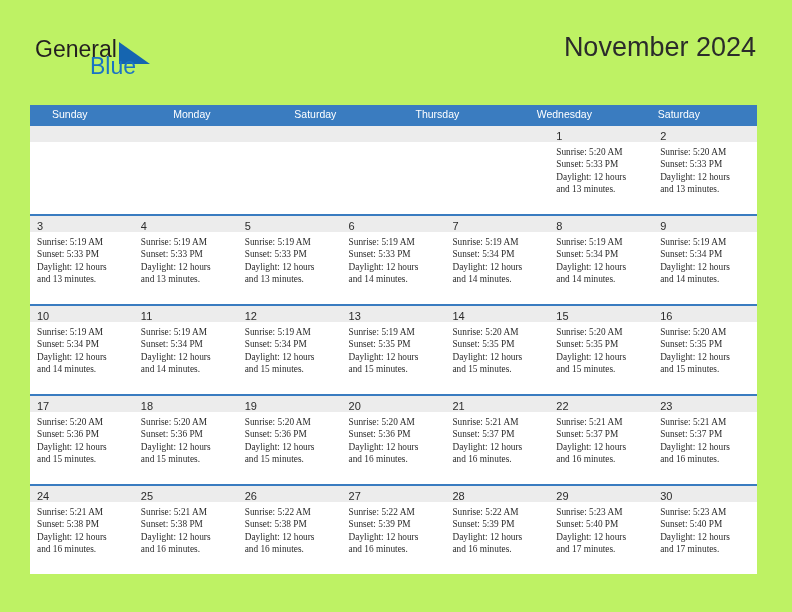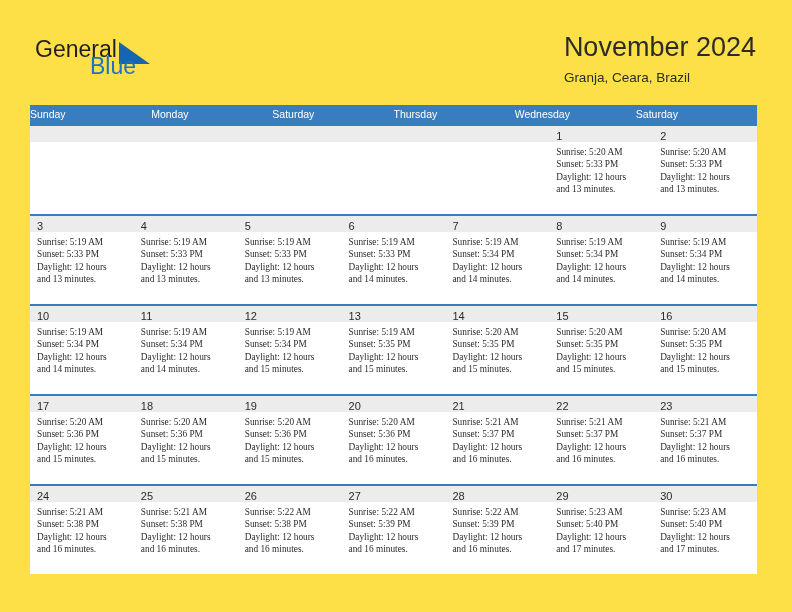--- a/index.html
+++ b/index.html
@@ -9,21 +9,21 @@
     width: 792px;
     height: 612px;
     background: #ffffff;
     font-family: "Liberation Sans", sans-serif;
     -webkit-font-smoothing: antialiased;
   }
   #page {
     position: relative;
     width: 792px;
     height: 612px;
-    background: #fde047;
+    background: #bef264;
     overflow: hidden;
   }
 
   
   .header {
     position: absolute;
     left: 0; top: 0;
     width: 792px;
     height: 100px;
   }
@@ -91,21 +91,21 @@
     display: flex;
     width: 727px;
     height: 19px;
     background: #3a7cc0;
   }
   .dow {
     flex: 1 1 0;
     color: #ffffff;
     font-size: 10.5px;
     line-height: 19px;
-    padding-left: 0;
+    padding-left: 22px;
     white-space: nowrap;
     overflow: hidden;
   }
 
   .week {
     display: flex;
     width: 727px;
     height: 90px;
   }
   .cell {
@@ -143,21 +143,20 @@
   <div class="header">
 
     <div class="logo">
       <span class="logo-general">General</span>
       <span class="logo-tri"></span>
       <span class="logo-blue">Blue</span>
     </div>
 
     <div class="title-wrap">
       <h1 class="cal-title">November 2024</h1>
-      <div class="cal-subtitle">Granja, Ceara, Brazil</div>
     </div>
 
   </div>
 
   <div class="calendar">
     <div class="dow-row" id="dow-row">
         <div class="dow">Sunday</div>
         <div class="dow">Monday</div>
         <div class="dow">Saturday</div>
         <div class="dow">Thursday</div>

